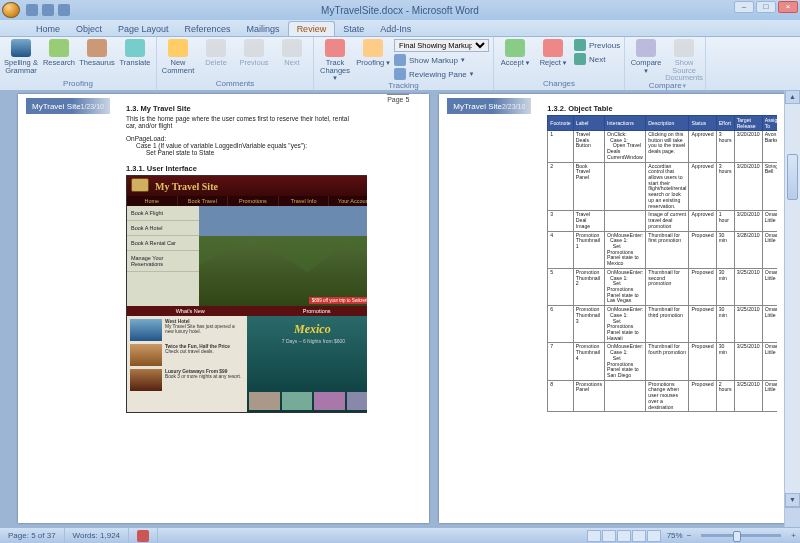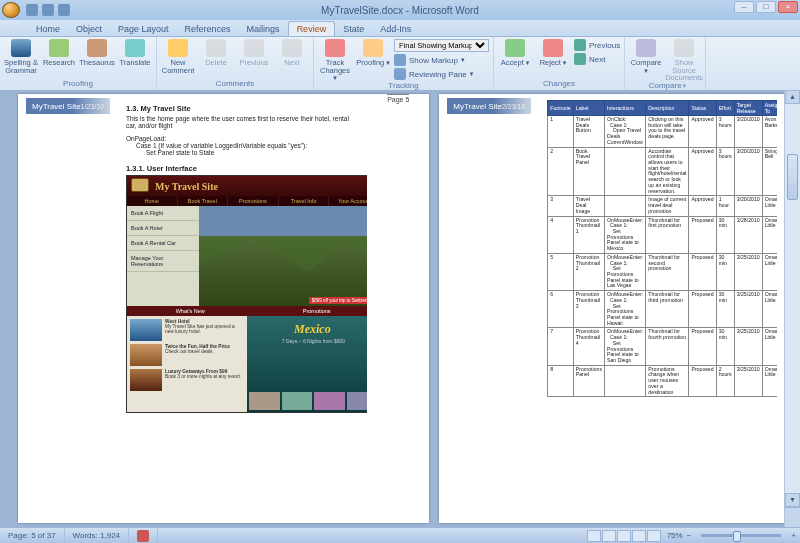--- a/index.html
+++ b/index.html
@@ -296,20 +296,21 @@
     </div>
     <div class="pagefoot">Page 5</div>
   </div>
 
   <div class="page">
     <div class="pagehdr">
         <span>MyTravel Site</span>
         <span class="date">2/23/10</span>
       </div>
     <div class="pagecontent">
+      <h4>1.3.2. Object Table</h4>
       <table class="obj">
         <thead>
             <tr id="objhead">
               <th>Footnote</th>
               <th>Label</th>
               <th>Interactions</th>
               <th>Description</th>
               <th>Status</th>
               <th>Effort</th>
               <th>Target Release</th>

